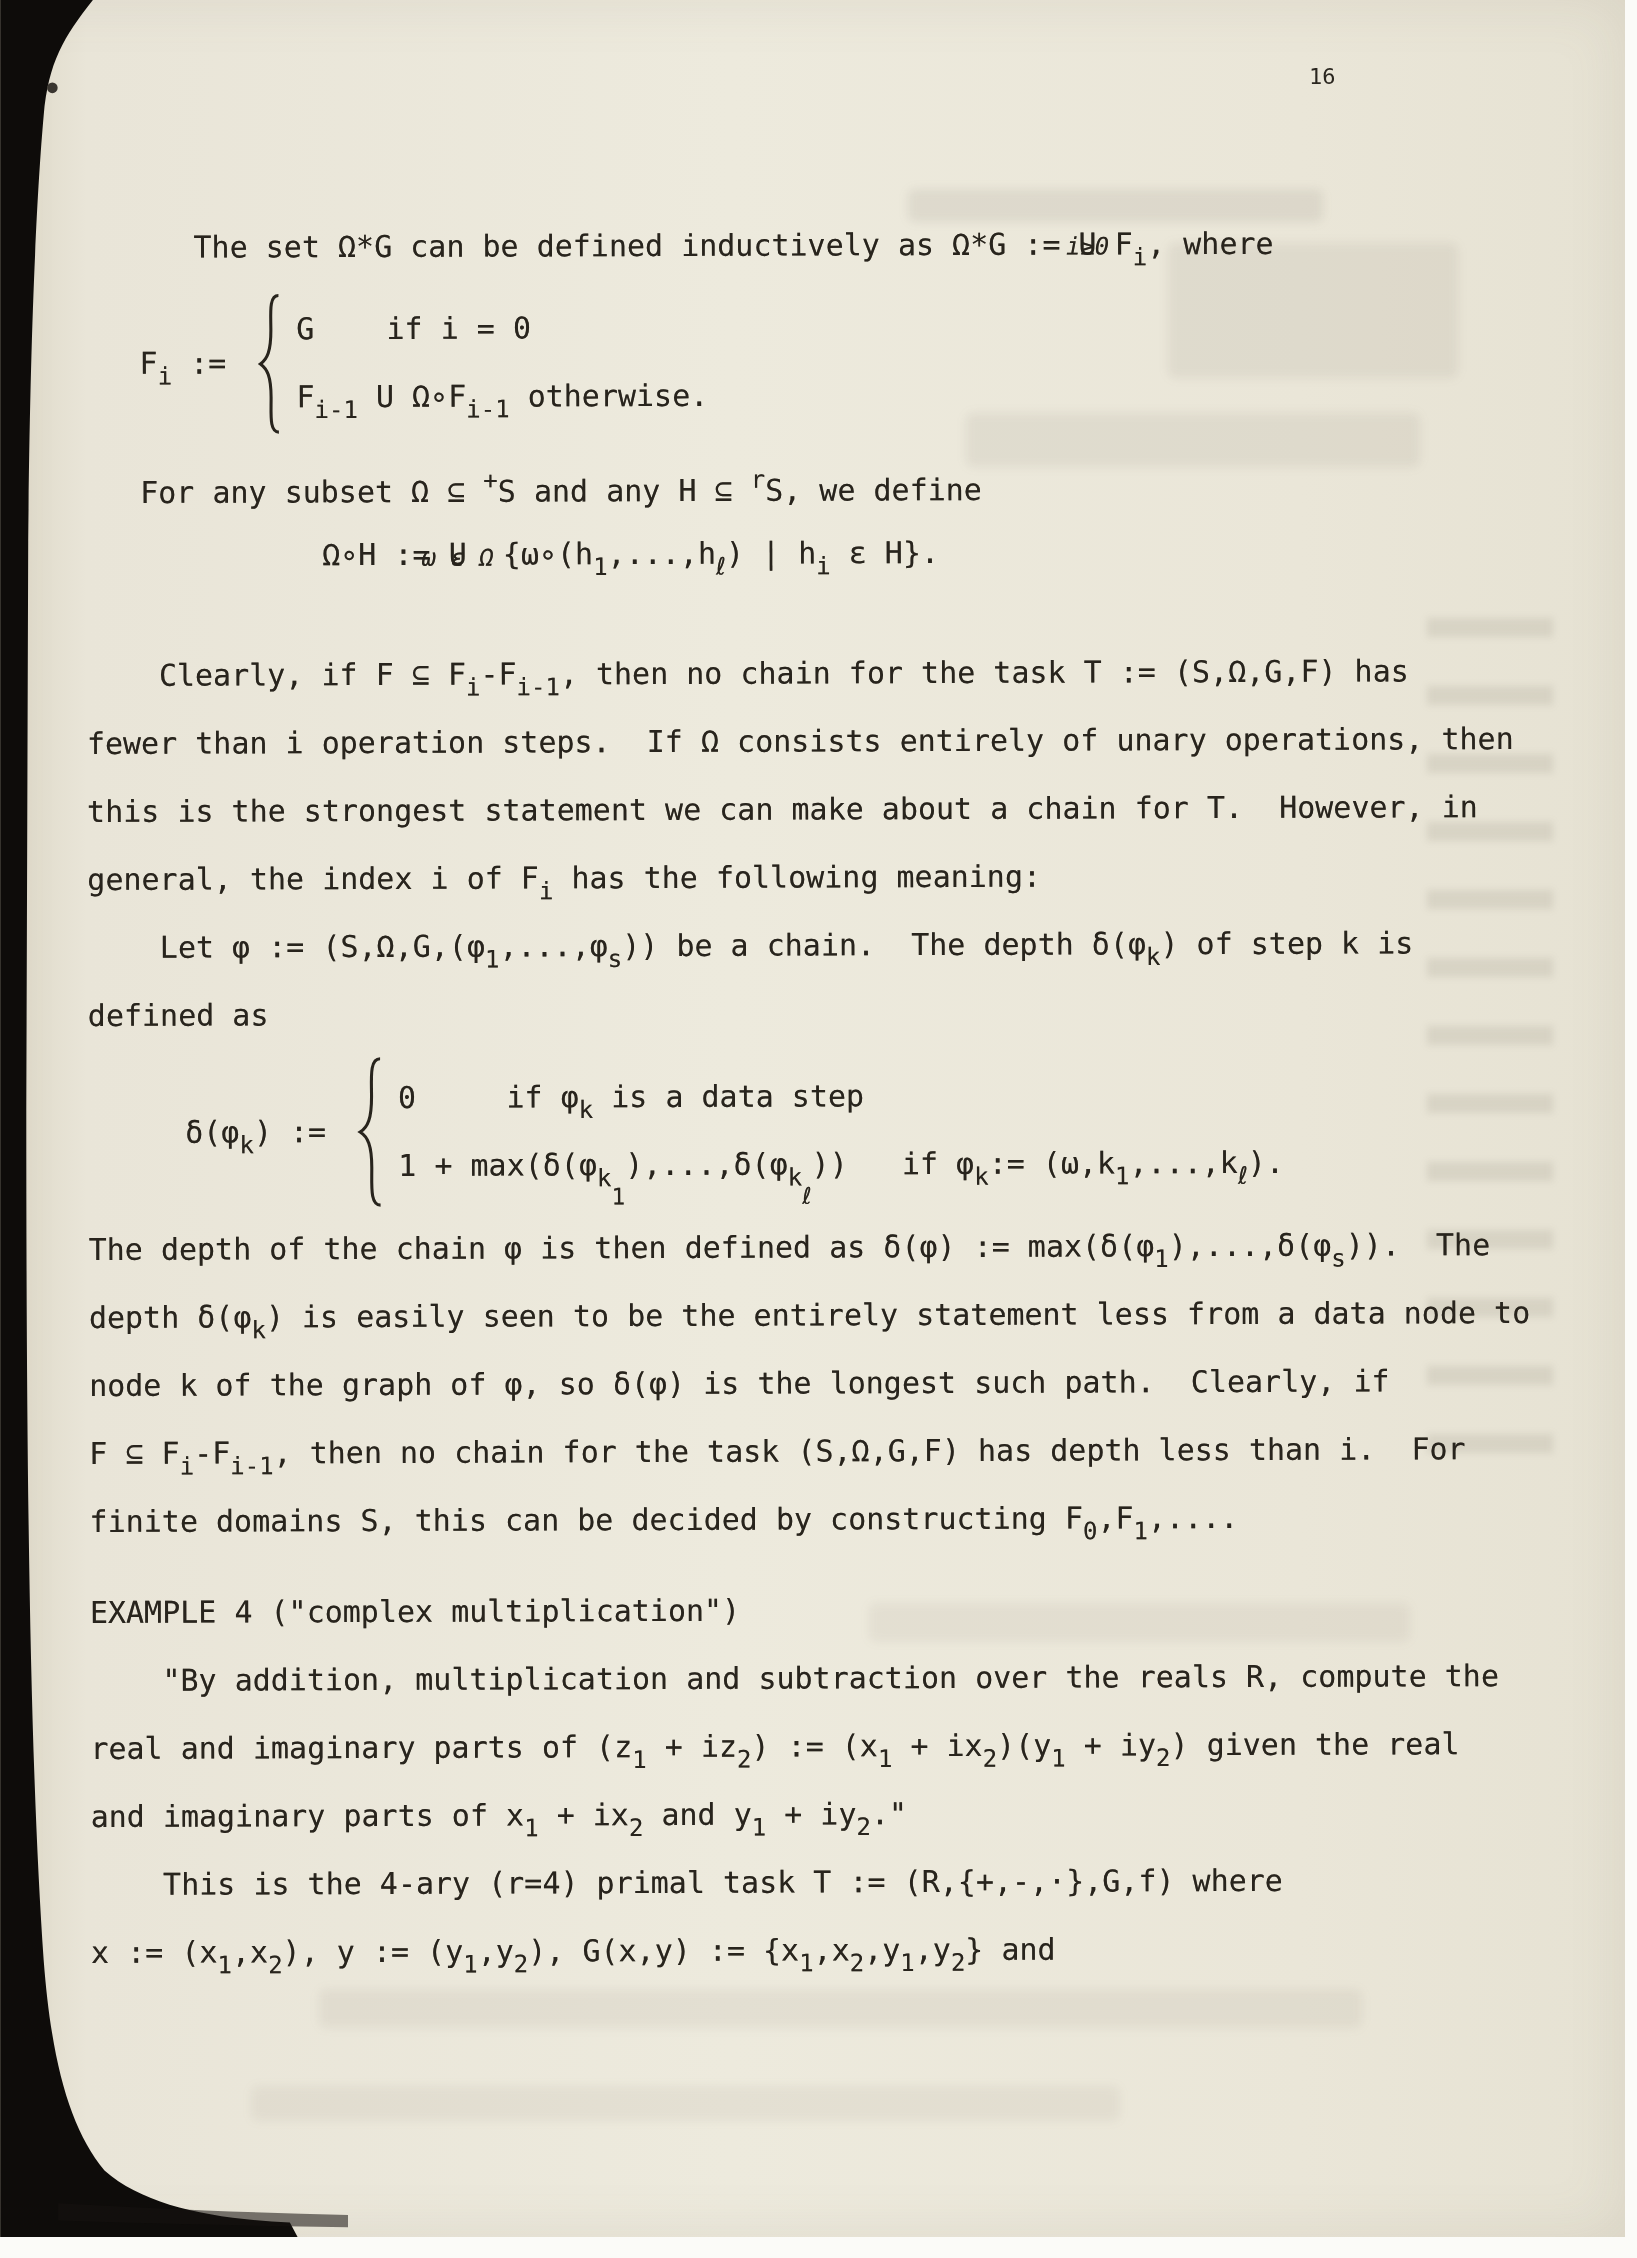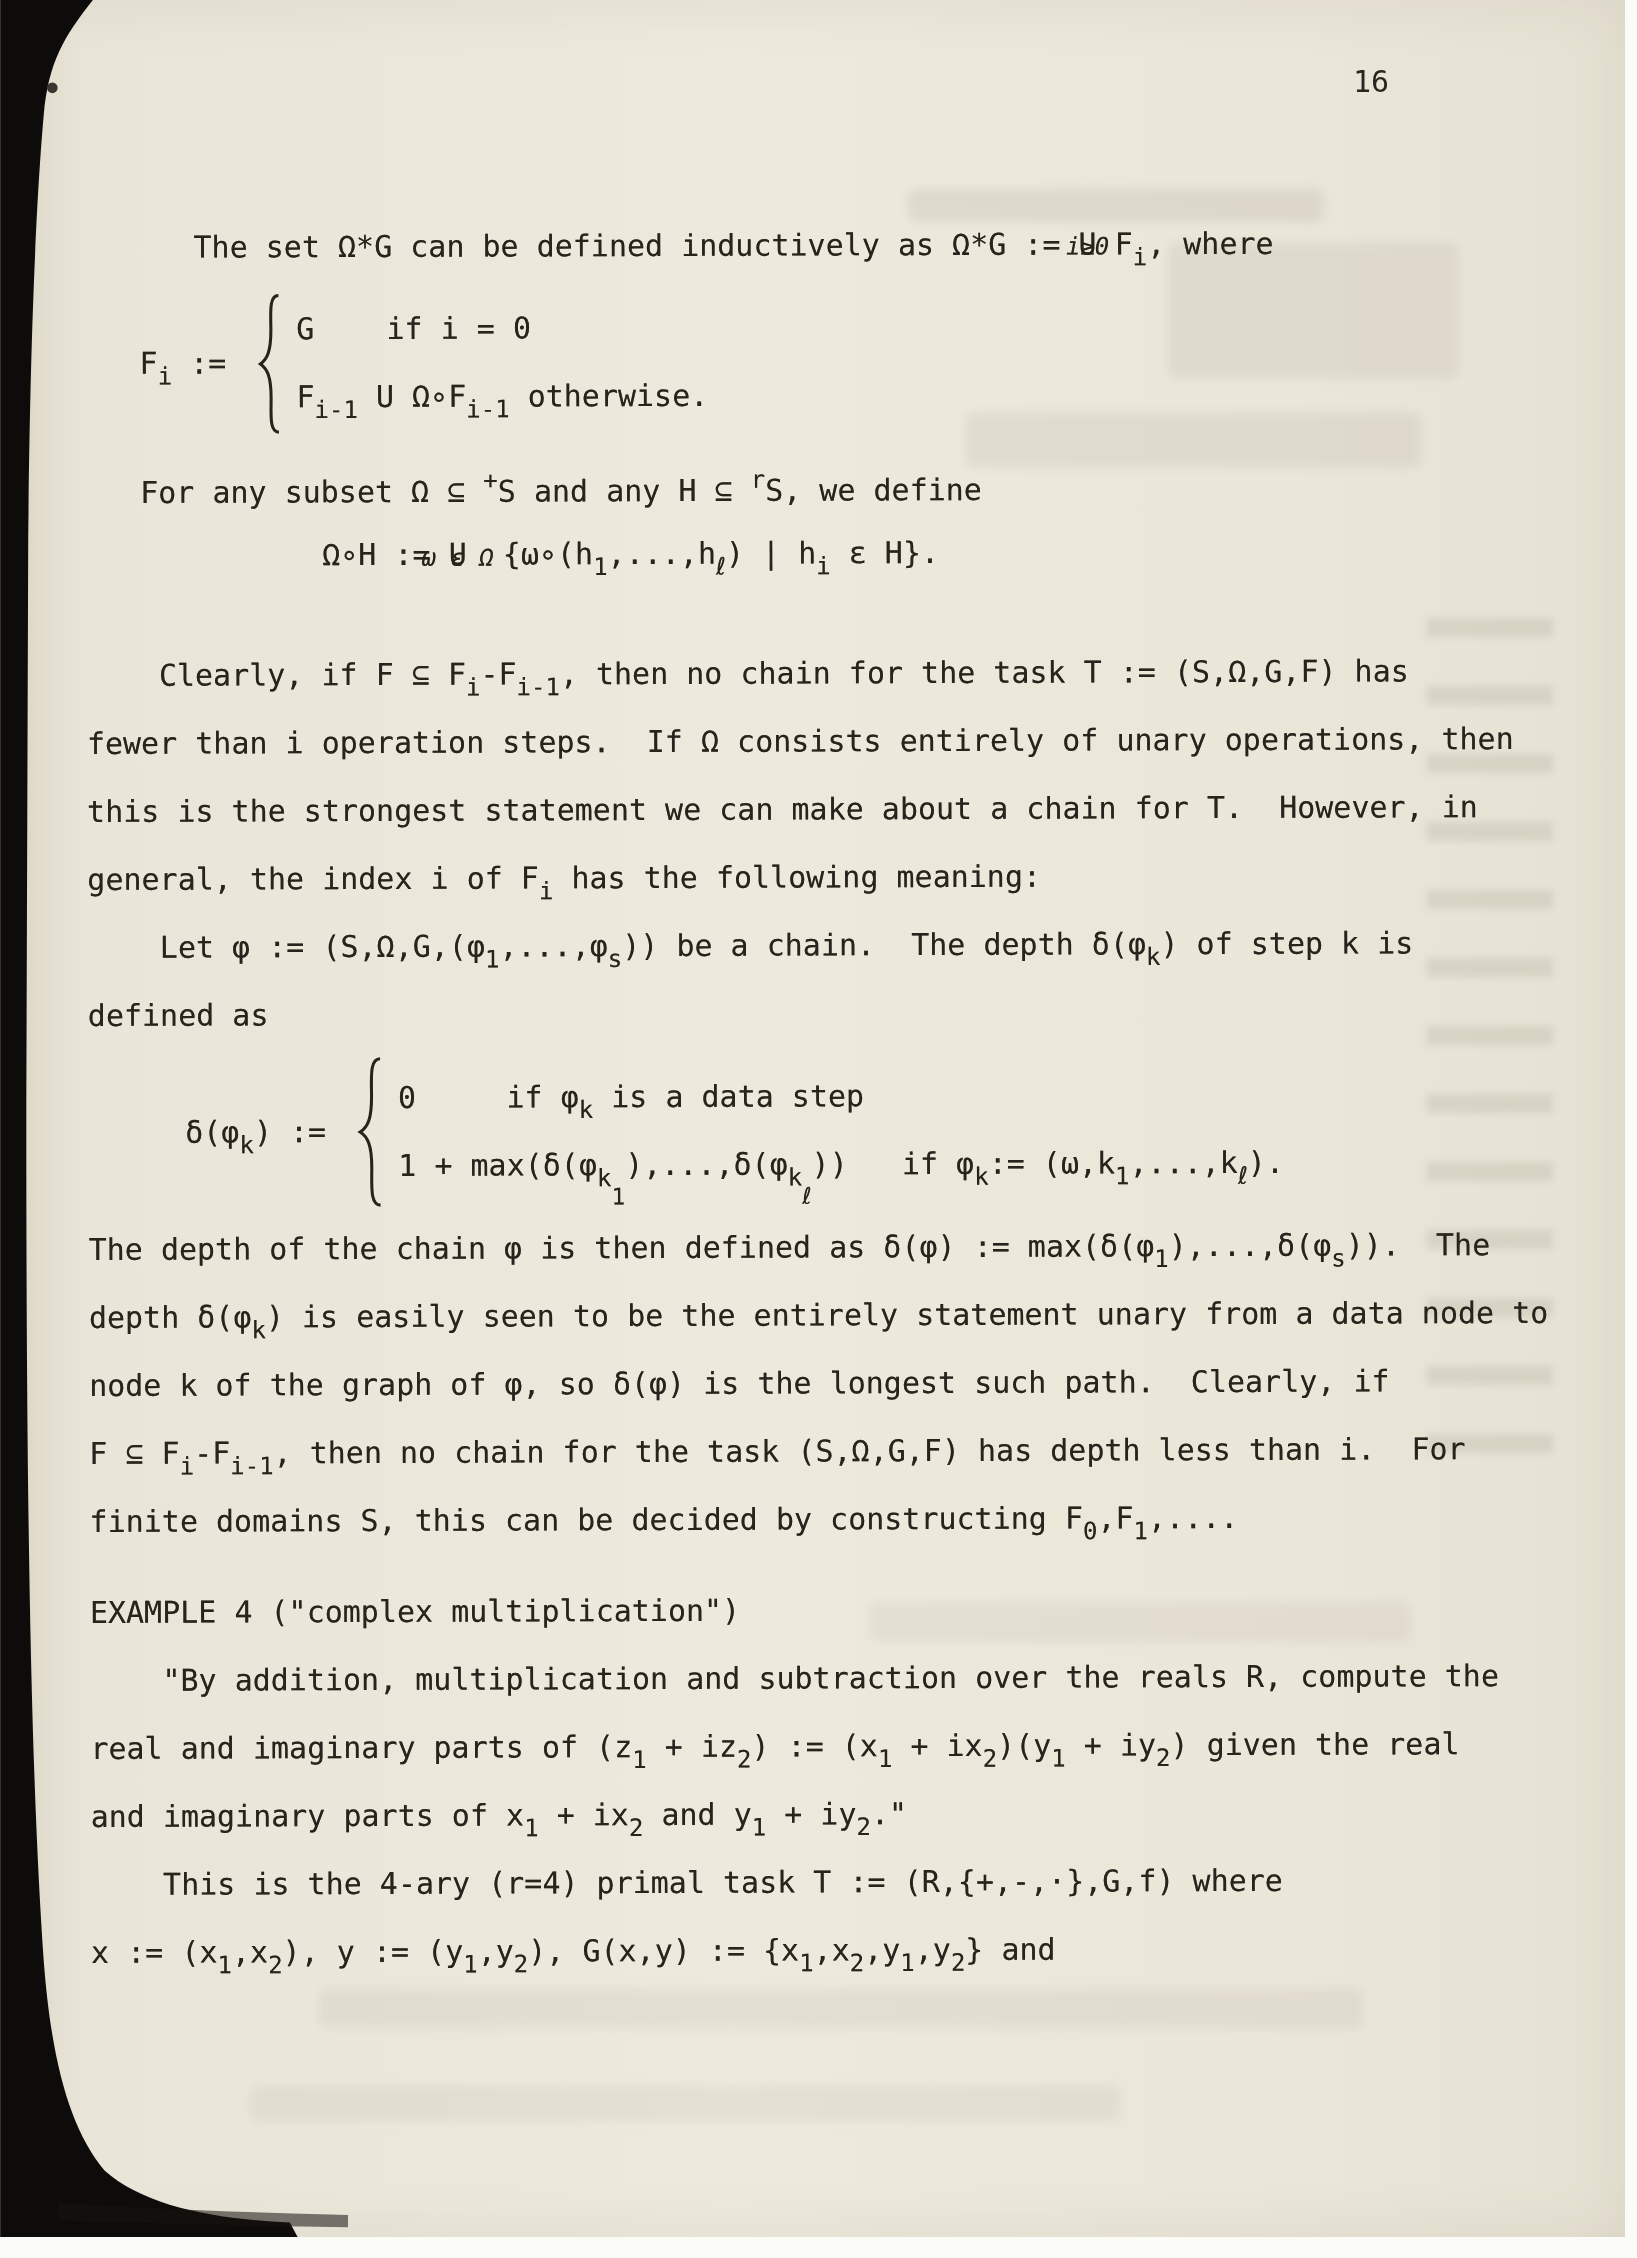--- a/index.html
+++ b/index.html
@@ -15,21 +15,21 @@
     overflow:hidden;
   }
   .spine{position:absolute;left:0;top:0;}
   .ghost{position:absolute;filter:blur(4.8px);background:rgba(110,104,88,.11);border-radius:7.7px;}
   .ghost-col{
     position:absolute;filter:blur(3.9px);
     background:repeating-linear-gradient(180deg,rgba(110,104,88,.13) 0 19.3px,transparent 19.3px 68px);
   }
   .pagenum{
     position:absolute;left:1309px;top:64px;
-    font-size:30px;color:#2a261f;margin-left:44px;
+    font-size:22px;color:#2a261f;
   }
   .content{
     position:absolute;left:85px;top:214px;width:1481px;
     font-size:30px;color:#28241d;
     text-shadow:0 0 0.6px rgba(42,36,28,.55);
     transform:rotate(-0.2deg);transform-origin:top left;
   }
   .ln{white-space:pre;height:68px;line-height:68px;}
   .para{margin:0;}
   .sb{font-size:.8em;vertical-align:-0.45em;}
@@ -111,21 +111,21 @@
         <path d="M24 4 C13 4 15 24 15 43 C15 66 11 75 3 80 C11 85 15 94 15 117 C15 136 13 156 24 156" fill="none" stroke="#28241d" stroke-width="3.2"></path>
       </svg>
       <div class="rows">
           <div class="ln">0     if φ<span class="sb">k</span> is a data step</div>
           <div class="ln">1 + max(δ(φ<span class="sb">k<span class="sb">1</span></span>),...,δ(φ<span class="sb">k<span class="sb">ℓ</span></span>))   if φ<span class="sb">k</span>:= (ω,k<span class="sb">1</span>,...,k<span class="sb">ℓ</span>).</div>
         </div>
     </div>
 
     <div class="para">
         <div class="ln">The depth of the chain φ is then defined as δ(φ) := max(δ(φ<span class="sb">1</span>),...,δ(φ<span class="sb">s</span>)).  The</div>
-        <div class="ln">depth δ(φ<span class="sb">k</span>) is easily seen to be the <span class="ul">entirely</span> <span class="ul">statement</span> <span class="ul">unary</span> from a data node to</div>
+        <div class="ln">depth δ(φ<span class="sb">k</span>) is easily seen to be the <span class="ul">entirely</span> <span class="ul">statement</span> <span class="ul">less</span> from a data node to</div>
         <div class="ln">node k of the graph of φ, so δ(φ) is the longest such path.  Clearly, if</div>
         <div class="ln">F ⊆ F<span class="sb">i</span>-F<span class="sb">i-1</span>, then no chain for the task (S,Ω,G,F) has depth less than i.  For</div>
         <div class="ln">finite domains S, this can be decided by constructing F<span class="sb">0</span>,F<span class="sb">1</span>,....</div>
       </div>
 
     <div class="ln heading"><span class="ul">EXAMPLE 4</span> ("complex multiplication")</div>
 
     <div class="para">
         <div class="ln">    "By addition, multiplication and subtraction over the reals R, compute the</div>
         <div class="ln">real and imaginary parts of (z<span class="sb">1</span> + iz<span class="sb">2</span>) := (x<span class="sb">1</span> + ix<span class="sb">2</span>)(y<span class="sb">1</span> + iy<span class="sb">2</span>) given the real</div>

